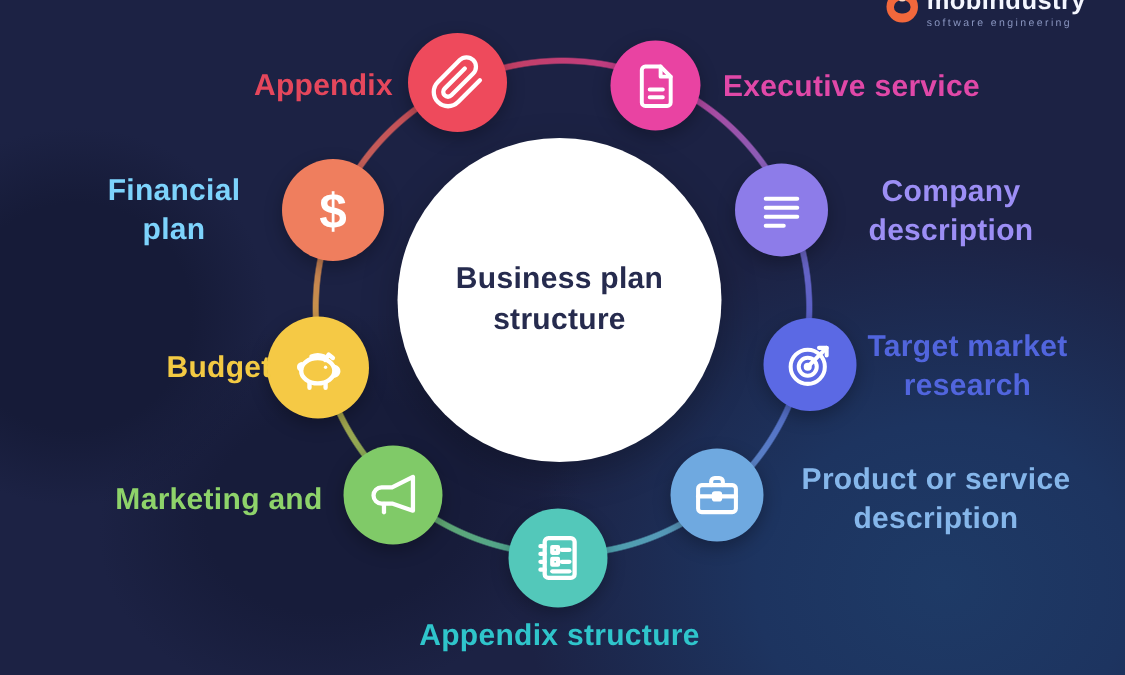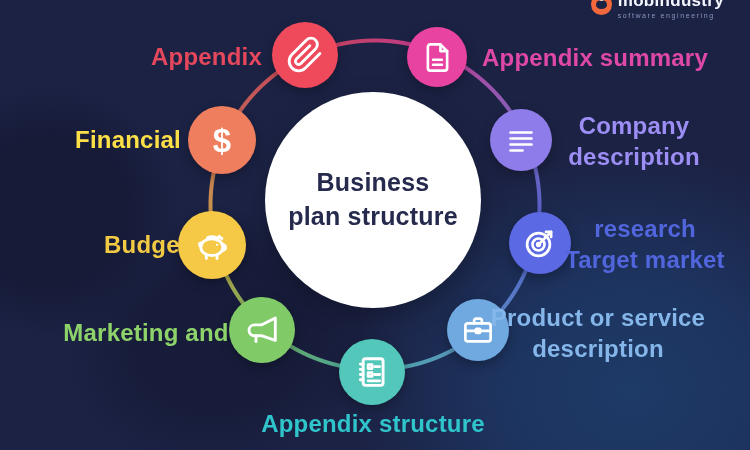--- a/index.html
+++ b/index.html
@@ -31,32 +31,32 @@
     mask:radial-gradient(circle,transparent 162px,#000 163px,#000 166px,transparent 167px);
     opacity:.8;
   }
   
   .center-circle{
     position:absolute;left:265px;top:92px;width:216px;height:216px;border-radius:50%;
     background:#ffffff;box-shadow:0 8px 24px rgba(0,0,0,.25);
     display:flex;align-items:center;justify-content:center;text-align:center;
   }
   .center-title{
-    font-size:25px;font-weight:bold;color:#262b4e;line-height:1.35;letter-spacing:.2px;
+    font-size:20px;font-weight:bold;color:#262b4e;line-height:1.35;letter-spacing:.2px;
     width:170px;
   }
   
   .node-circle{
     position:absolute;border-radius:50%;display:flex;align-items:center;justify-content:center;
     box-shadow:0 4px 12px rgba(0,0,0,.28);
   }
   .node-circle svg{display:block;}
   .dollar-glyph{color:#fff;font-size:33px;font-weight:bold;line-height:1;}
   .node-label{
-    position:absolute;font-weight:bold;font-size:24px;line-height:1.3;letter-spacing:.2px;
+    position:absolute;font-weight:bold;font-size:20px;line-height:1.3;letter-spacing:.2px;
     white-space:nowrap;
   }
   
   .logo{position:absolute;top:-8px;right:26px;display:flex;align-items:flex-start;}
   .logo-icon{
     width:21px;height:21px;border-radius:50%;background:#f2683c;position:relative;flex:0 0 auto;
     margin-top:2px;
   }
   .logo-icon::after{
     content:"";position:absolute;left:5px;top:6px;width:11px;height:9px;border-radius:50% 50% 45% 45%;
@@ -97,27 +97,28 @@
       <div class="node-circle" style="left: 407px; top: 27px; width: 60px; height: 60px; background: rgb(233, 67, 162);">
         <span>
           <svg viewBox="0 0 24 24" fill="none" stroke="#ffffff" stroke-width="1.8" stroke-linecap="round" stroke-linejoin="round" style="width: 35px; height: 35px;">
             <path d="M14 3H7a1.6 1.6 0 0 0-1.6 1.6v14.8A1.6 1.6 0 0 0 7 21h10a1.6 1.6 0 0 0 1.6-1.6V7.6z"></path>
             <path d="M14 3v4.6h4.6"></path>
             <path d="M9 13.5h6M9 17h6"></path>
           </svg>
         </span>
       </div>
       <div class="node-label" style="color: rgb(224, 72, 168); text-align: left; left: 482px; top: 58px; transform: translateY(-50%);">
-        <div>Appendix summary</div>
+        <div>Executive service</div>
       </div>
       <div class="node-circle" style="left: 188px; top: 106px; width: 68px; height: 68px; background: rgb(239, 126, 94);">
         <span><span class="dollar-glyph">$</span></span>
       </div>
-      <div class="node-label" style="color: #fde047; text-align: center; left: 128px; top: 140px; transform: translate(-50%, -50%);">
+      <div class="node-label" style="color: #7dd3fc; text-align: center; left: 116px; top: 140px; transform: translate(-50%, -50%);">
         <div>Financial</div>
+        <div>plan</div>
       </div>
       <div class="node-circle" style="left: 490px; top: 109px; width: 62px; height: 62px; background: rgb(141, 124, 233);">
         <span>
           <svg viewBox="0 0 24 24" fill="none" stroke="#ffffff" stroke-width="1.8" stroke-linecap="round" stroke-linejoin="round" style="width: 36px; height: 36px;">
             <path d="M5 7h14M5 11h14M5 15h14M5 19h8"></path>
           </svg>
         </span>
       </div>
       <div class="node-label" style="color: rgb(156, 142, 245); text-align: center; left: 623px; top: 141px; transform: translate(-50%, -50%); margin-left: 11px;">
         <div>Company</div>
@@ -144,22 +145,22 @@
           <svg viewBox="0 0 24 24" fill="none" stroke="#ffffff" stroke-width="1.8" stroke-linecap="round" stroke-linejoin="round" style="width: 36px; height: 36px;">
             <circle cx="11" cy="13" r="7.6"></circle>
             <circle cx="11" cy="13" r="4"></circle>
             <circle cx="11" cy="13" r="0.9" fill="#fff"></circle>
             <path d="M11 13L19.4 4.6"></path>
             <path d="M19.4 4.6h-3.4M19.4 4.6v3.4"></path>
           </svg>
         </span>
       </div>
       <div class="node-label" style="color: rgb(81, 101, 221); text-align: center; left: 645px; top: 244px; transform: translate(-50%, -50%);">
+        <div>Target market</div>
         <div>research</div>
-        <div>Target market</div>
       </div>
       <div class="node-circle" style="left: 229px; top: 297px; width: 66px; height: 66px; background: rgb(128, 202, 104);">
         <span>
           <svg viewBox="0 0 24 24" fill="none" stroke="#ffffff" stroke-width="1.8" stroke-linecap="round" stroke-linejoin="round" style="width: 38px; height: 38px;">
             <path d="M20.4 4.4v14.2l-8.8-3H7.2a3.4 3.4 0 0 1 0-6.8h4.4z"></path>
             <path d="M8.2 15.7v3.6"></path>
           </svg>
         </span>
       </div>
       <div class="node-label" style="color: rgb(142, 211, 106); text-align: center; left: 146px; top: 333px; transform: translate(-50%, -50%);">
@@ -168,21 +169,21 @@
       <div class="node-circle" style="left: 447px; top: 299px; width: 62px; height: 62px; background: rgb(111, 169, 224);">
         <span>
           <svg viewBox="0 0 24 24" fill="none" stroke="#ffffff" stroke-width="1.8" stroke-linecap="round" stroke-linejoin="round" style="width: 36px; height: 36px;">
             <rect x="3.6" y="7.6" width="16.8" height="12" rx="1.6"></rect>
             <path d="M9.4 7.6V6a1.6 1.6 0 0 1 1.6-1.6h2A1.6 1.6 0 0 1 14.6 6v1.6"></path>
             <path d="M3.6 12.6h16.8"></path>
             <rect x="10.6" y="11.2" width="2.8" height="2.8" rx="0.5"></rect>
           </svg>
         </span>
       </div>
-      <div class="node-label" style="color: rgb(133, 182, 234); text-align: center; left: 598px; top: 333px; transform: translate(-50%, -50%);">
+      <div class="node-label" style="color: rgb(133, 182, 234); text-align: center; left: 624px; top: 333px; transform: translate(-50%, -50%);">
         <div>Product or service</div>
         <div>description</div>
       </div>
       <div class="node-circle" style="left: 339px; top: 339px; width: 66px; height: 66px; background: rgb(83, 200, 186);">
         <span>
           <svg viewBox="0 0 24 24" fill="none" stroke="#ffffff" stroke-width="1.8" stroke-linecap="round" stroke-linejoin="round" style="width: 38px; height: 38px;">
             <rect x="6.4" y="3.6" width="12.6" height="16.8" rx="1.6"></rect>
             <path d="M4.6 7h1.8M4.6 10.3h1.8M4.6 13.6h1.8M4.6 16.9h1.8"></path>
             <rect x="9.6" y="7.4" width="2.4" height="2.4"></rect>
             <path d="M13.6 8.6h3.2"></path>

